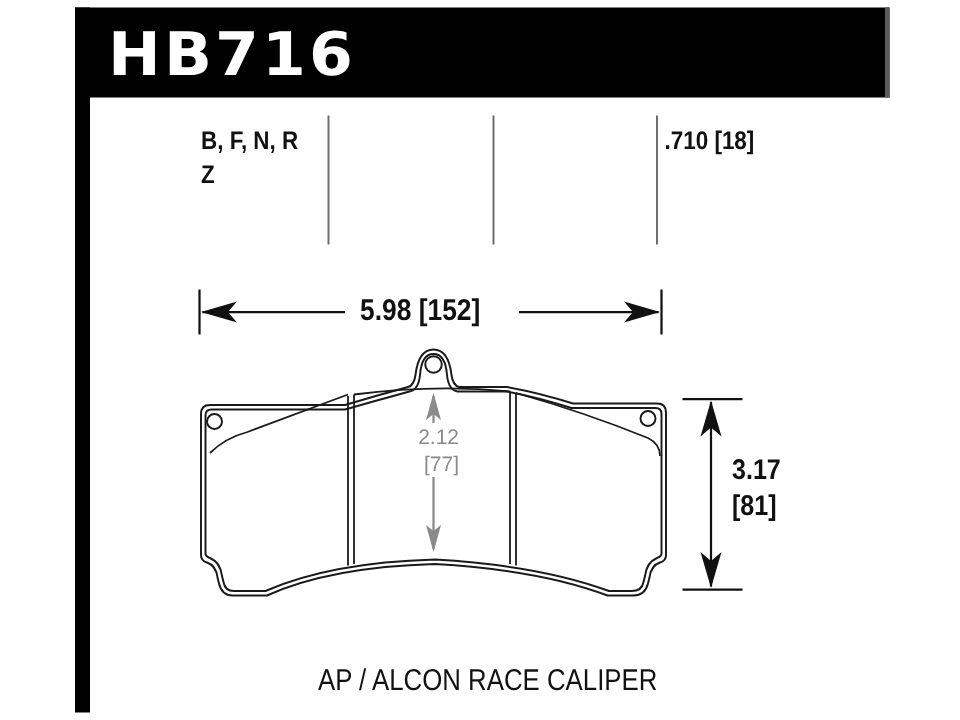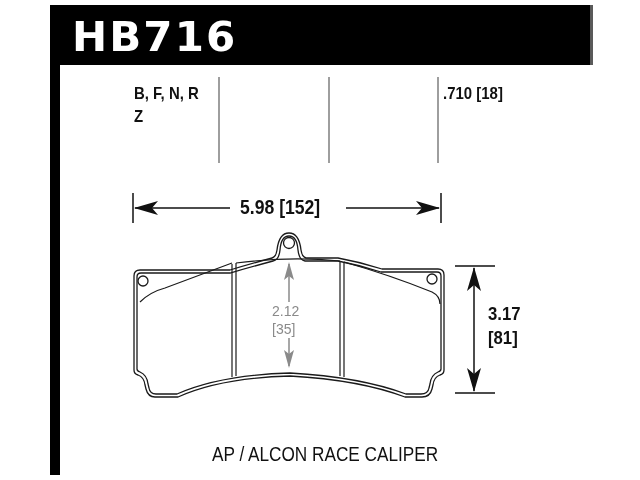--- a/index.html
+++ b/index.html
@@ -12,22 +12,22 @@
              font-size: 40px; letter-spacing: 2px; line-height: 50px;
              font-family: "DejaVu Sans", sans-serif; transform: scaleX(1.05); transform-origin: left; }
     .compounds { position: absolute; left: 134px; top: 82px; font-weight: bold; font-size: 17px;
                  line-height: 23px; color: #111; transform: scaleX(0.88); transform-origin: left; }
     .thickness { position: absolute; left: 443px; top: 82px; font-weight: bold; font-size: 17px;
                  line-height: 23px; color: #111; transform: scaleX(0.88); transform-origin: left; }
     .width-label { position: absolute; left: 240px; top: 196px; font-weight: bold; font-size: 20px;
                    color: #111; transform: scaleX(0.88); transform-origin: left; }
     .height-label { position: absolute; left: 488px; top: 302px; font-weight: bold; font-size: 19px;
                     line-height: 24px; color: #111; text-align: left; transform: scaleX(0.88); transform-origin: left; }
-    .inner-label { position: absolute; left: 272px; top: 302px; font-size: 14px; line-height: 18px;
-                   color: #8a8a8a; text-align: left; width: 34px; background: #fff; }
+    .inner-label { position: absolute; left: 272px; top: 282px; font-size: 14px; line-height: 18px;
+                   color: #8a8a8a; text-align: right; width: 34px; background: #fff; }
     .caption { position: absolute; left: 212px; top: 443px; font-size: 20px; color: #111;
                transform: scaleX(0.86); transform-origin: left; white-space: nowrap; }
     svg.diagram { position: absolute; left: 0; top: 0; }
   </style>
 </head>
 <body>
 
 <div class="left-bar"></div>
 <div class="header-bar"></div>
 <div class="title">HB716</div>
@@ -88,21 +88,21 @@
 <div class="compounds">
   <div>B, F, N, R</div>
   <div>Z</div>
 </div>
 <div class="thickness">.710 [18]</div>
 
 <div class="width-label">5.98 [152]</div>
 
 <div class="inner-label">
   <div>2.12</div>
-  <div>[35]</div>
+  <div>[77]</div>
 </div>
 
 <div class="height-label">
   <div>3.17</div>
   <div>[81]</div>
 </div>
 
 <div class="caption">AP / ALCON RACE CALIPER</div>
 
 </body></html>

